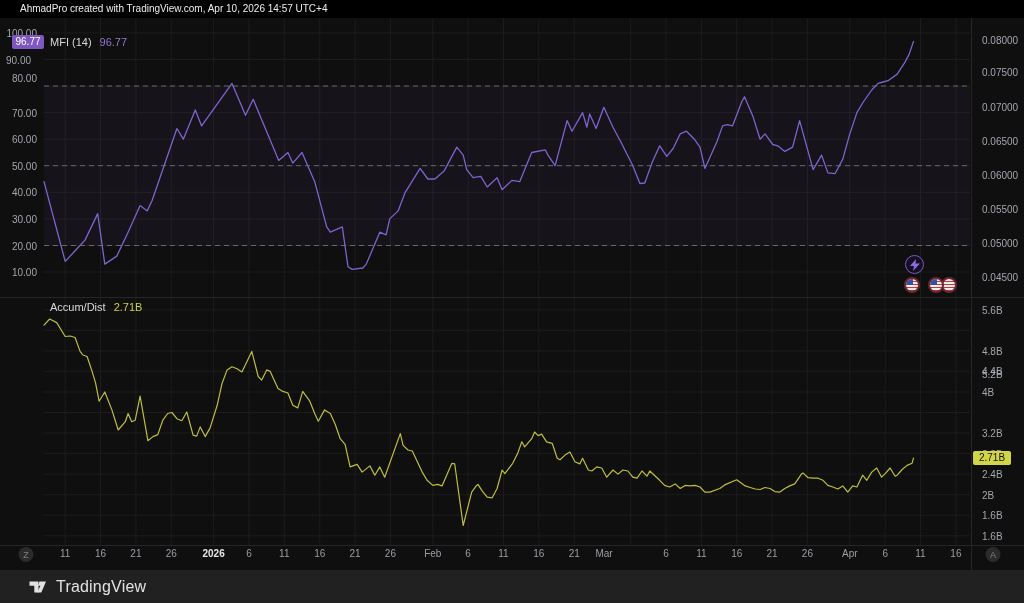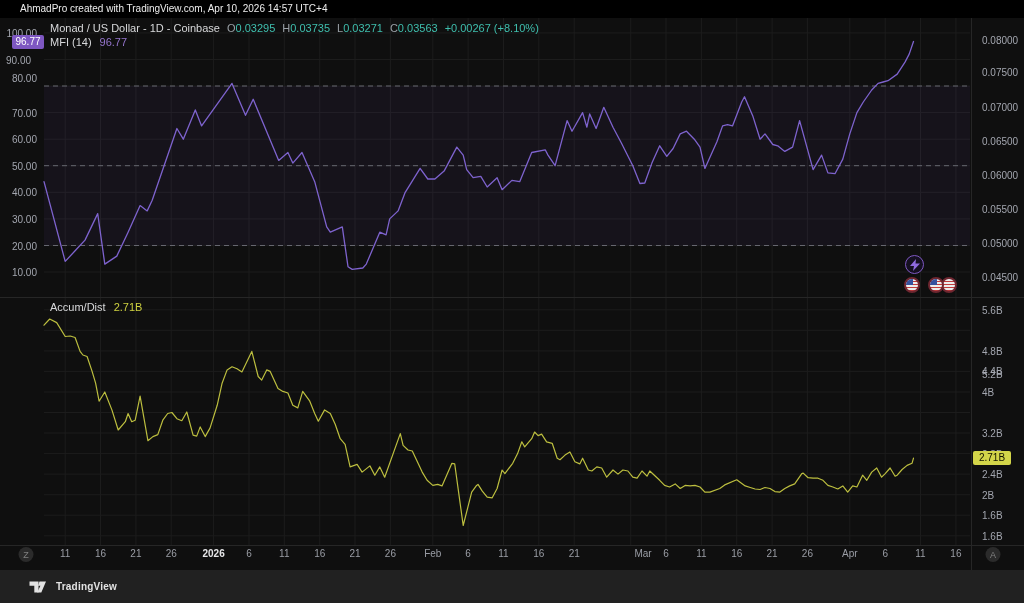--- a/index.html
+++ b/index.html
@@ -29,21 +29,21 @@
   .bolt{position:absolute;left:905px;top:237px;width:17px;height:17px;border:1px solid #7e57c2;border-radius:50%;
     background:#151021;display:flex;align-items:center;justify-content:center}
   .flag{position:absolute;width:12px;height:12px;border-radius:50%;border:2px solid #6e2630;overflow:hidden;
     background:repeating-linear-gradient(#ececec 0 1.5px,#c23b3b 1.5px 3px)}
   .flag.us::before{content:"";position:absolute;left:0;top:0;width:7px;height:6px;background:#35519e}
   #flag1{left:904px;top:259px}
   #flag2{left:928px;top:259px;z-index:2}
   #flag3{left:941px;top:259px}
   .footer{position:absolute;left:0;top:570px;width:1024px;height:33px;background:#212121;
     display:flex;align-items:center;gap:9px;padding-left:28px;box-sizing:border-box}
-  .brand{font-size:10px;font-weight:700;color:#e2e2e2;letter-spacing:.2px}
+  .brand{font-size:16px;font-weight:400;color:#e2e2e2;letter-spacing:.2px}
 </style>
 </head>
 <body>
 
 <div class="watermark">AhmadPro created with TradingView.com, Apr 10, 2026 14:57 UTC+4</div>
 
 <div class="chart">
   <svg class="plot" id="plot" width="1024" height="552">
       <line x1="65.2" y1="0" x2="65.2" y2="527" stroke="#1c1c1c"></line>
       <line x1="100.5" y1="0" x2="100.5" y2="527" stroke="#1c1c1c"></line>
@@ -142,35 +142,32 @@
       <div class="xtick" style="left: 249px;">6</div>
       <div class="xtick" style="left: 284.3px;">11</div>
       <div class="xtick" style="left: 319.7px;">16</div>
       <div class="xtick" style="left: 355px;">21</div>
       <div class="xtick" style="left: 390.4px;">26</div>
       <div class="xtick" style="left: 432.8px;">Feb</div>
       <div class="xtick" style="left: 468.1px;">6</div>
       <div class="xtick" style="left: 503.5px;">11</div>
       <div class="xtick" style="left: 538.8px;">16</div>
       <div class="xtick" style="left: 574.2px;">21</div>
-      <div class="xtick" style="left: 643px;">Mar</div>
+      <div class="xtick" style="left: 604px;">Mar</div>
       <div class="xtick" style="left: 666px;">6</div>
       <div class="xtick" style="left: 701.4px;">11</div>
       <div class="xtick" style="left: 736.7px;">16</div>
       <div class="xtick" style="left: 772.1px;">21</div>
       <div class="xtick" style="left: 807.4px;">26</div>
       <div class="xtick" style="left: 849.8px;">Apr</div>
       <div class="xtick" style="left: 885.2px;">6</div>
       <div class="xtick" style="left: 920.5px;">11</div>
       <div class="xtick" style="left: 955.9px;">16</div>
     </div>
 
-  <div class="legend" style="top:4px">
-    <span>Monad / US Dollar - 1D - Coinbase</span><span class="dim">O</span><span class="val">0.03295</span><span class="dim">H</span><span class="val">0.03735</span><span class="dim">L</span><span class="val">0.03271</span><span class="dim">C</span><span class="val">0.03563</span><span class="chg">+0.00267 (+8.10%)</span>
-  </div>
   <div class="legend" style="top:18px">
     <span>MFI (14)</span><span class="purple">96.77</span>
   </div>
   <div class="legend" style="top:283px">
     <span>Accum/Dist</span><span class="yellow">2.71B</span>
   </div>
 
   <div class="badge" id="badge-mfi" style="top: 16.5px;">96.77</div>
   <div class="badge" id="badge-acc" style="top: 433.2px;">2.71B</div>
 

